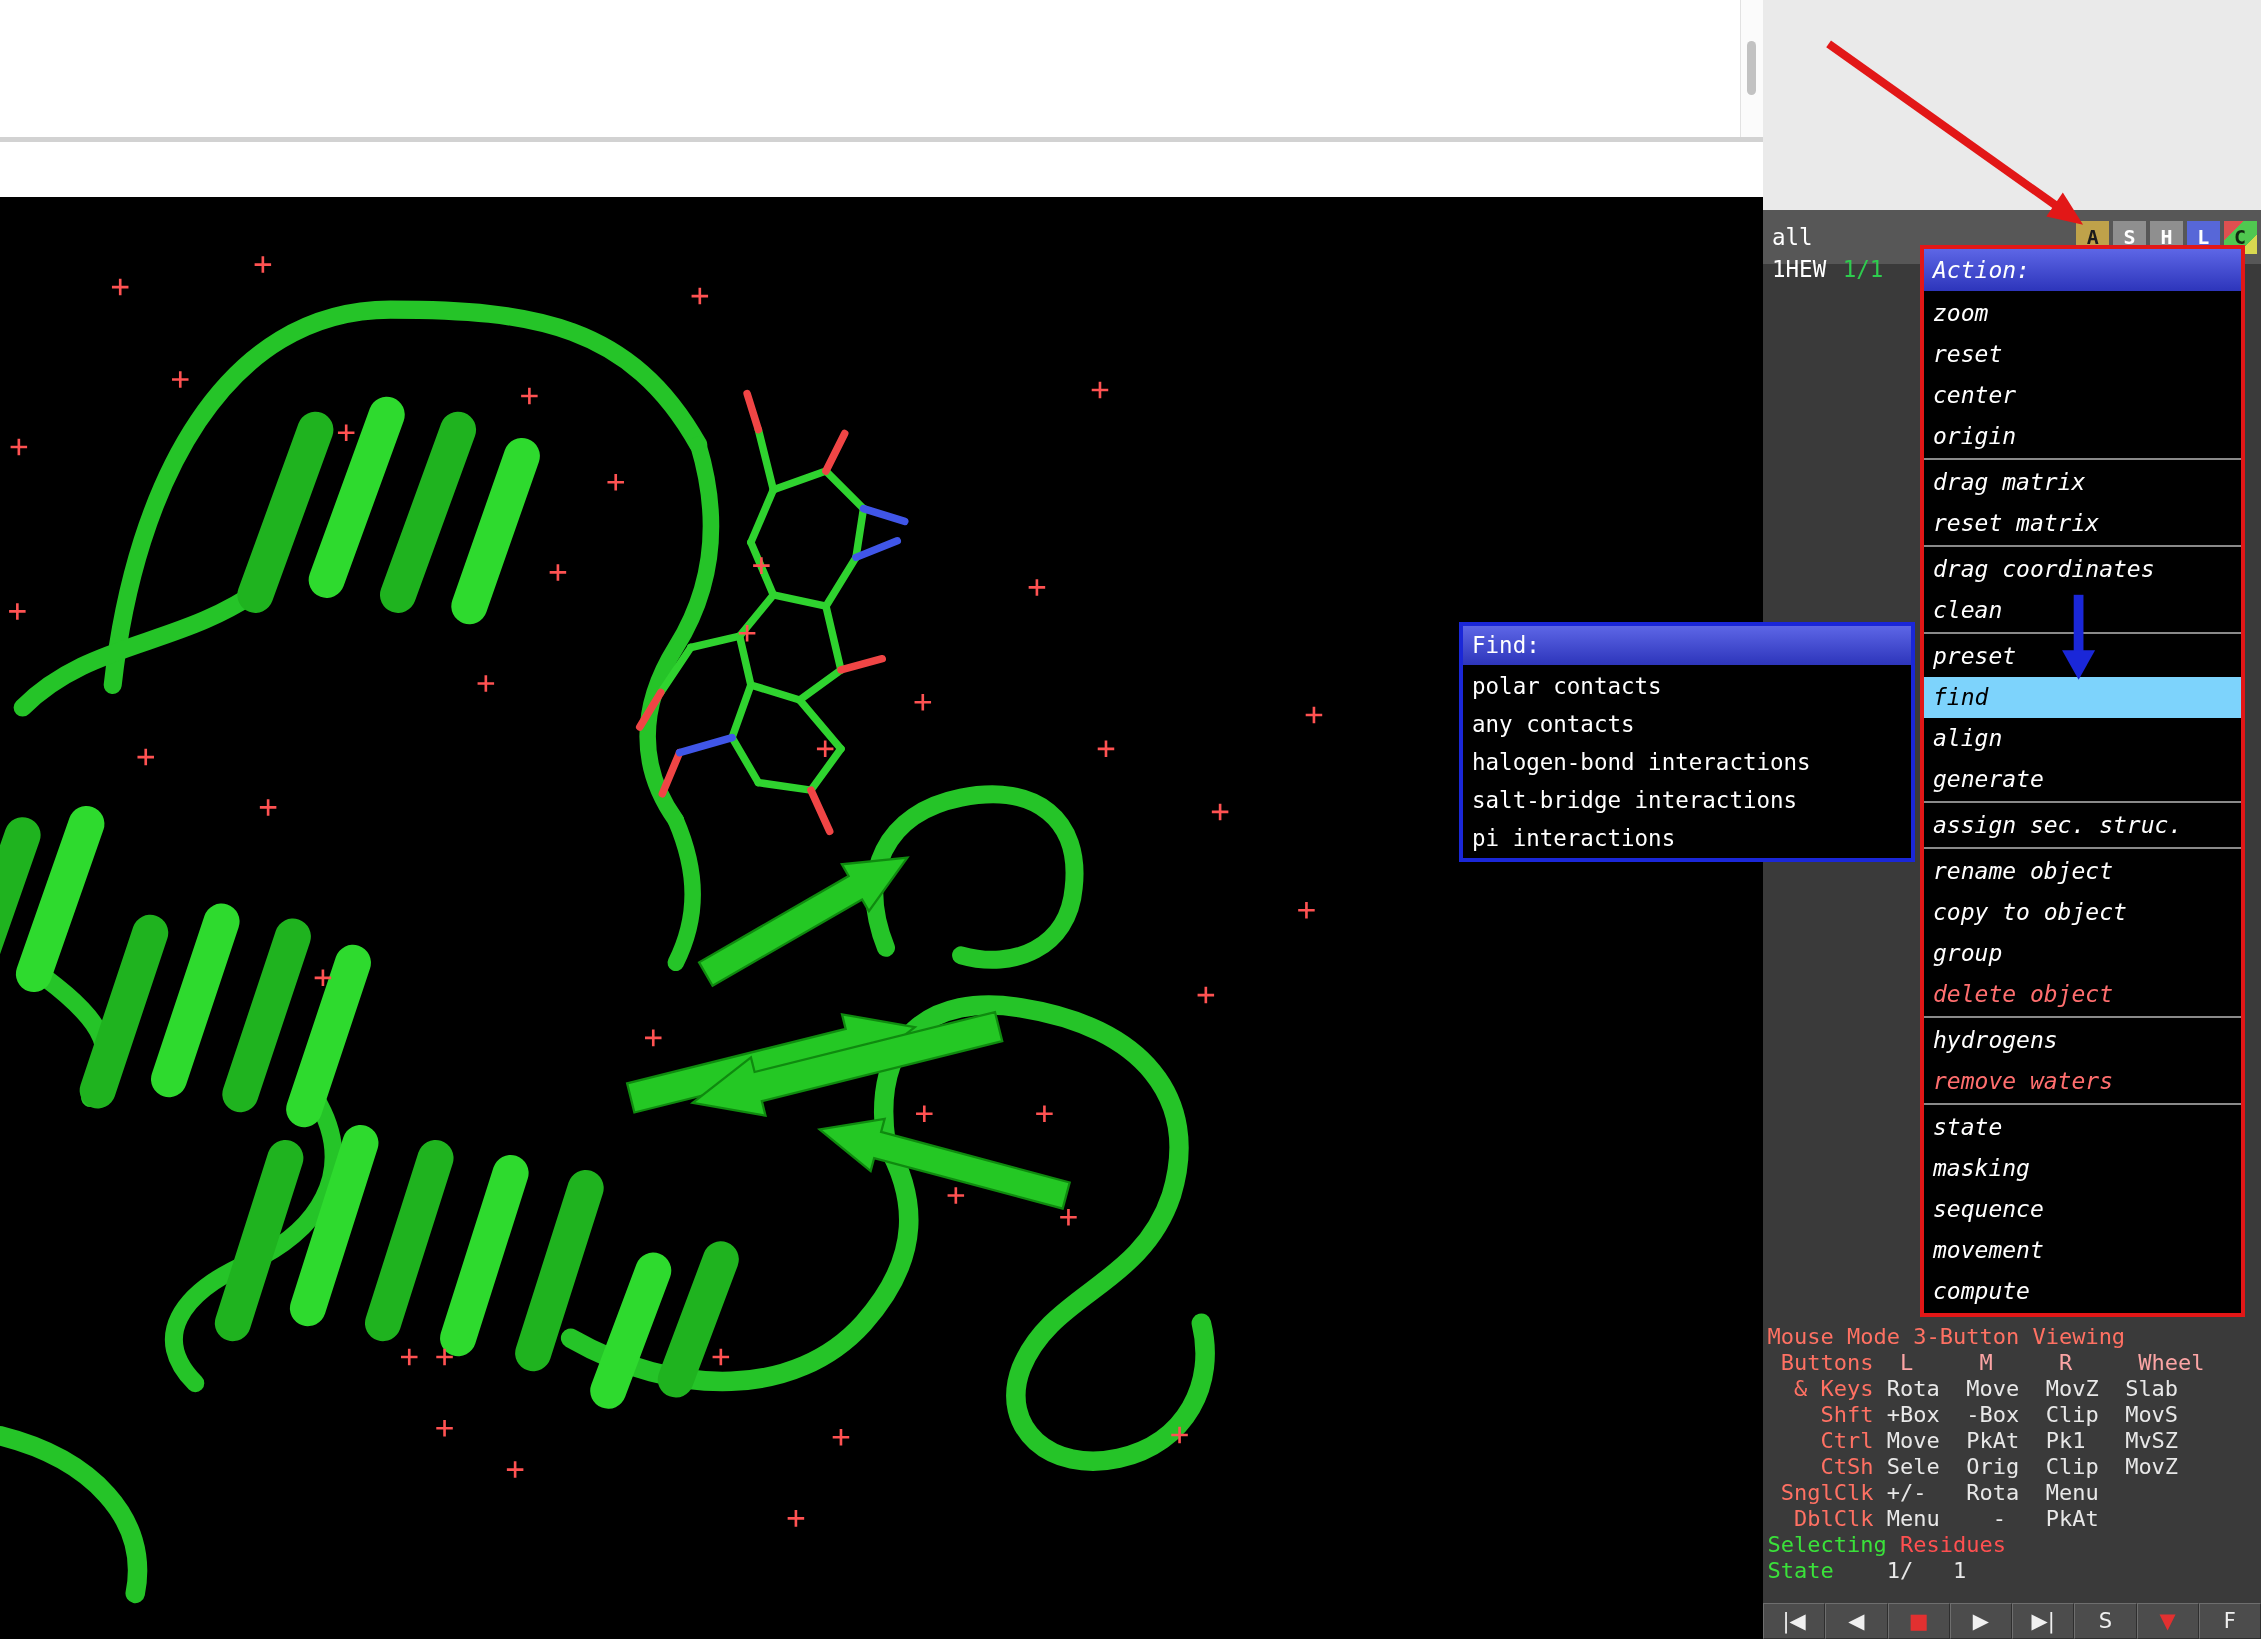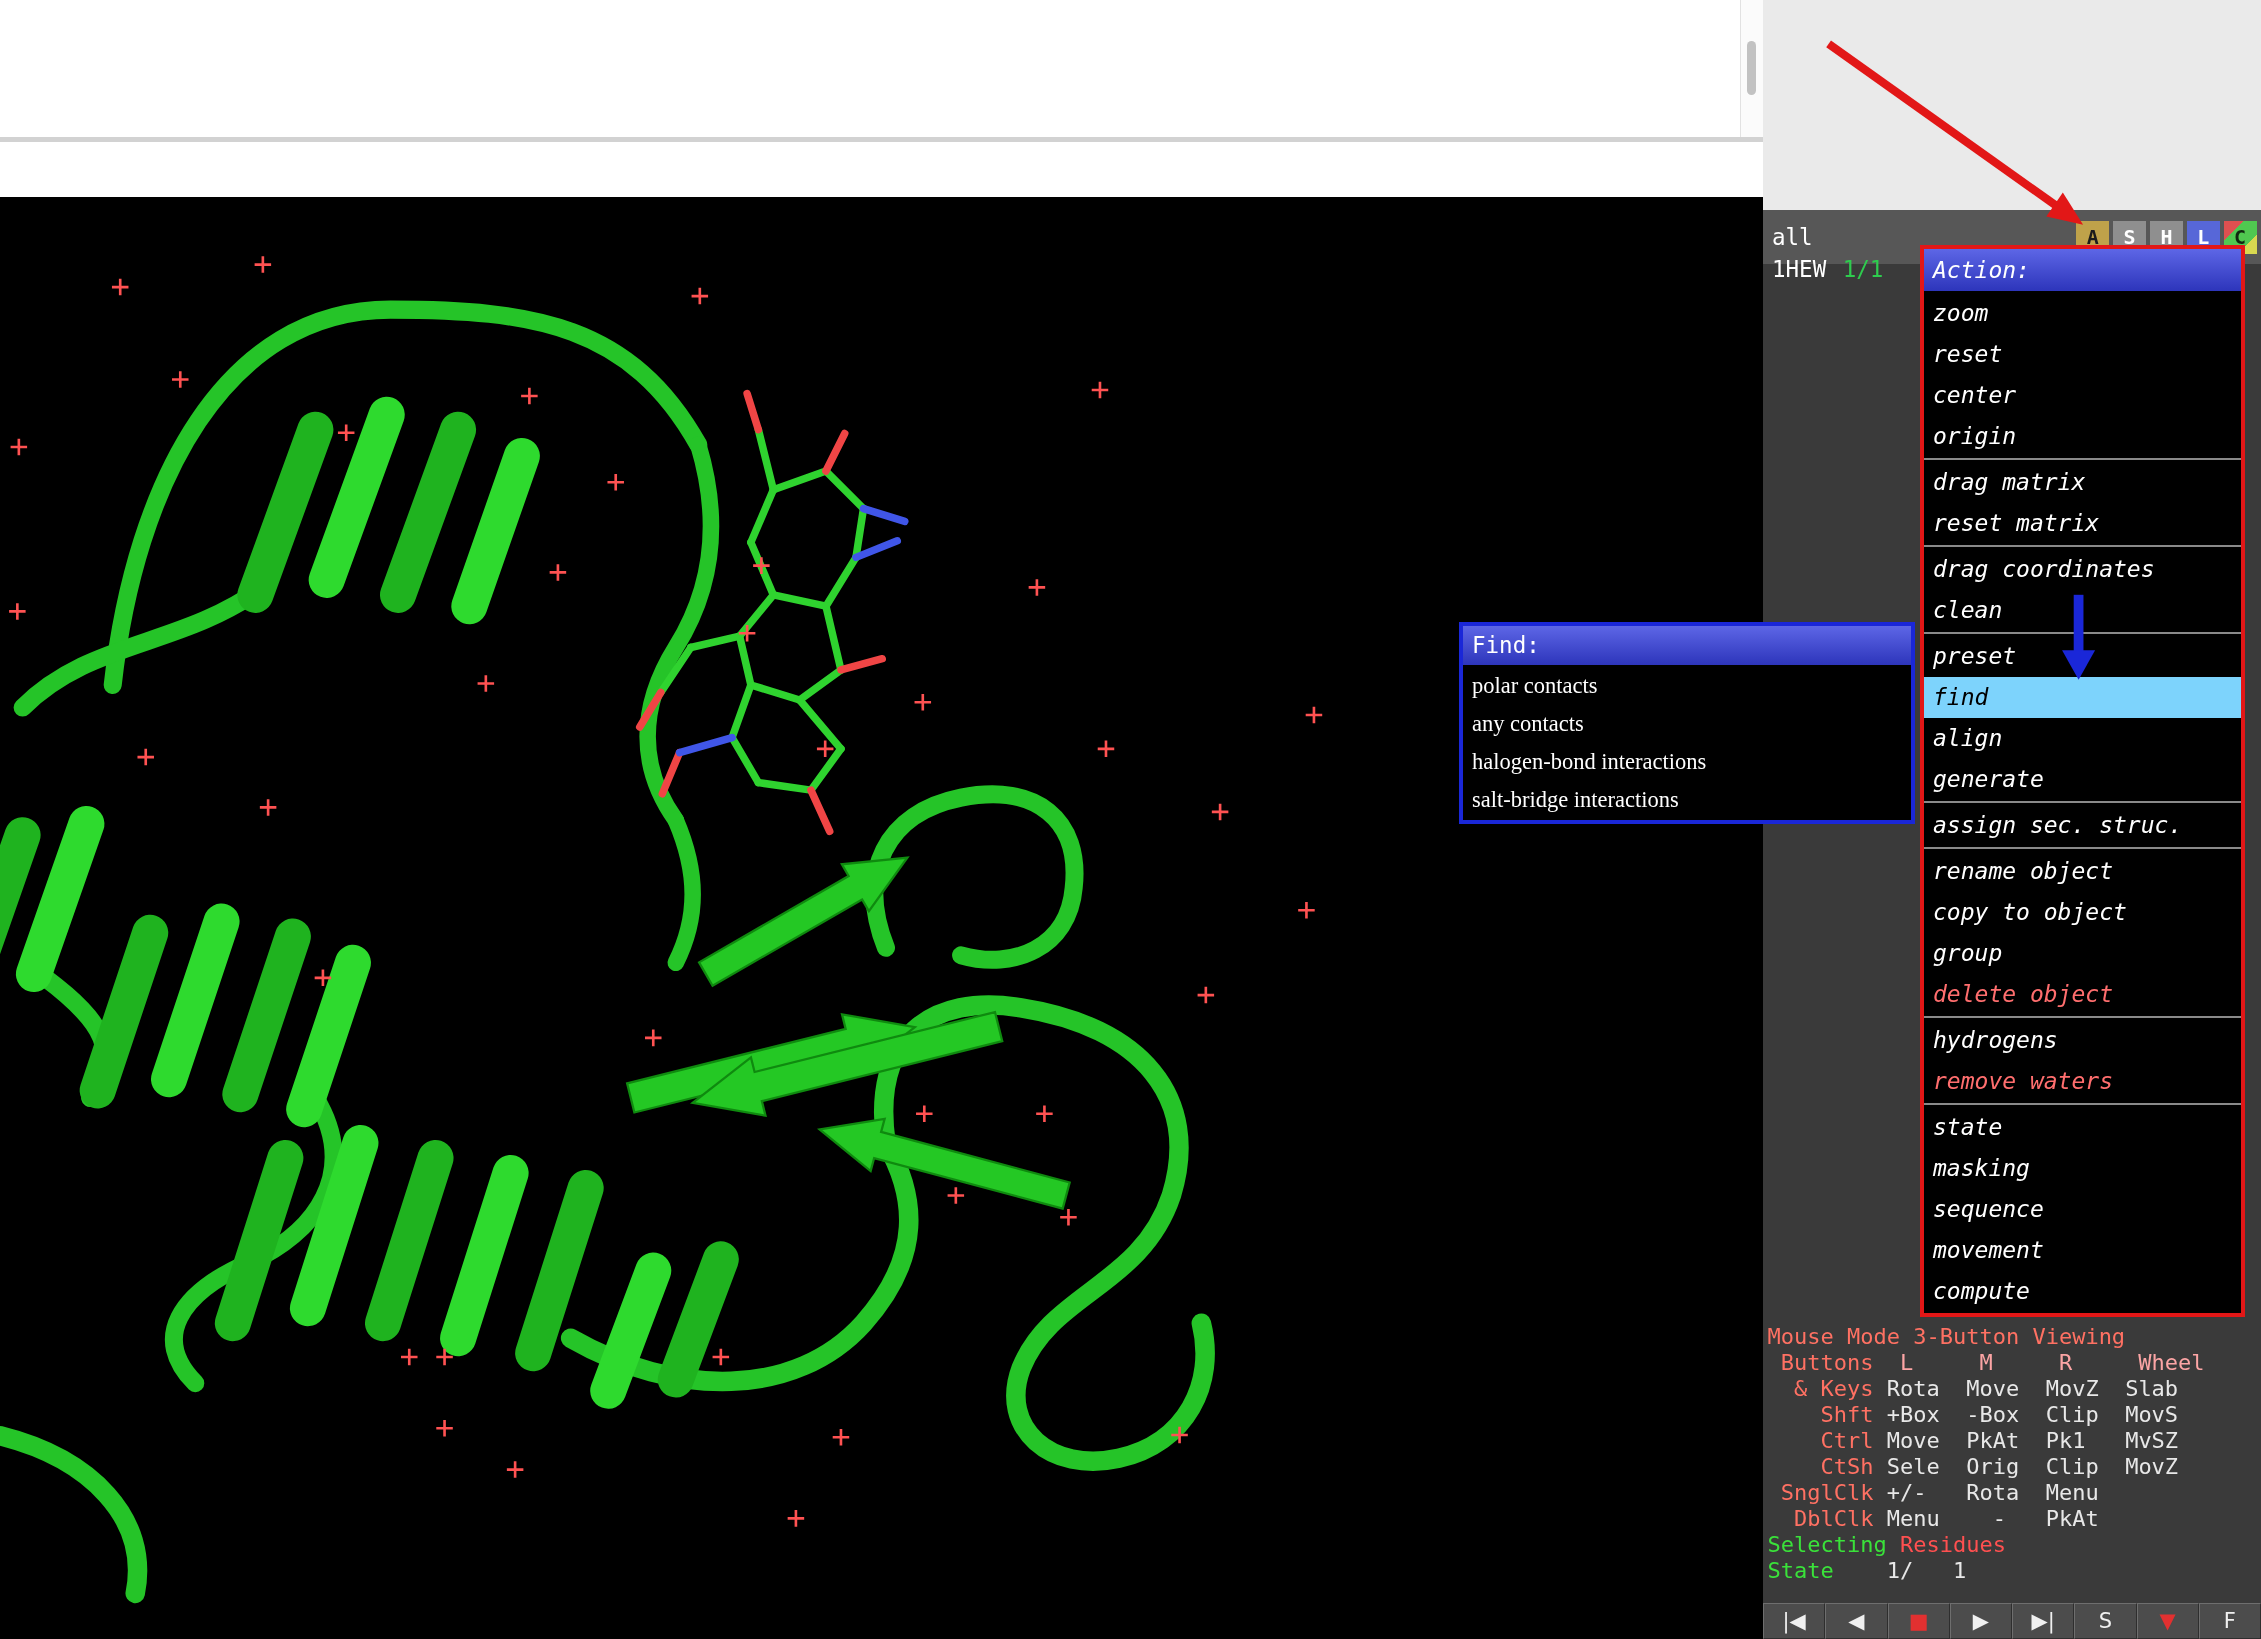--- a/index.html
+++ b/index.html
@@ -51,21 +51,21 @@
   .find-menu{width:448px;}
   .menu-header{height:42px;line-height:42px;padding-left:9px;color:#fff;font-size:23px;
                background:linear-gradient(180deg,#5d66e6 0%,#2d35bb 100%);white-space:pre;}
   .find-menu .menu-header{height:39px;line-height:39px;font-size:22.5px;}
   .menu-item{height:41px;line-height:41px;padding-left:9px;font-size:23px;color:#fff;white-space:pre;overflow:hidden;}
   .find-menu .menu-item{height:38px;line-height:38px;font-size:22.5px;}
   .menu-item.selected{background:#7dd3fc;color:#000000;}
   .menu-item.danger{color:#ff6e6e;}
   .menu-group{border-bottom:2.3px solid #8a8a8a;padding:1.5px 0;}
   .menu-group:last-child{border-bottom:none;}
-  .find-body{padding:1.5px 0;font-family:Liberation Serif, serif;}
+  .find-body{padding:1.5px 0;}
 
   
   .mouse-help{position:absolute;left:4.5px;top:1114px;width:492px;}
   .mline{white-space:pre;font-size:22px;line-height:26px;}
   .c-salmon{color:#ff7163;} .c-white{color:#e8e8e8;} .c-green{color:#3ae23a;}
   .c-red{color:#ff5050;} .c-periwinkle{color:#fca5a5;}
 
   
   .playback{position:absolute;left:0;top:1393px;width:498px;height:36px;background:#4c4c4c;display:flex;}
   .pb-btn{flex:1;display:flex;align-items:center;justify-content:center;font-size:21px;
@@ -305,20 +305,21 @@
   </div>
 
   <div class="annotation-box blue-box">
     <div class="menu find-menu">
       <div class="menu-header">Find:</div>
       <div class="find-body">
           <div class="menu-item">polar contacts</div>
           <div class="menu-item">any contacts</div>
           <div class="menu-item">halogen-bond interactions</div>
           <div class="menu-item">salt-bridge interactions</div>
+          <div class="menu-item">pi interactions</div>
         </div>
     </div>
   </div>
 
   <svg class="overlay" viewBox="0 0 3012 2184" width="2261" height="1640">
     <g>
       <line x1="2436" y1="58" x2="2748" y2="280" stroke="#e21717" stroke-width="11"></line>
       <polygon points="2775,299 2726,288 2748,256" fill="#e21717"></polygon>
     </g>
     <g>

